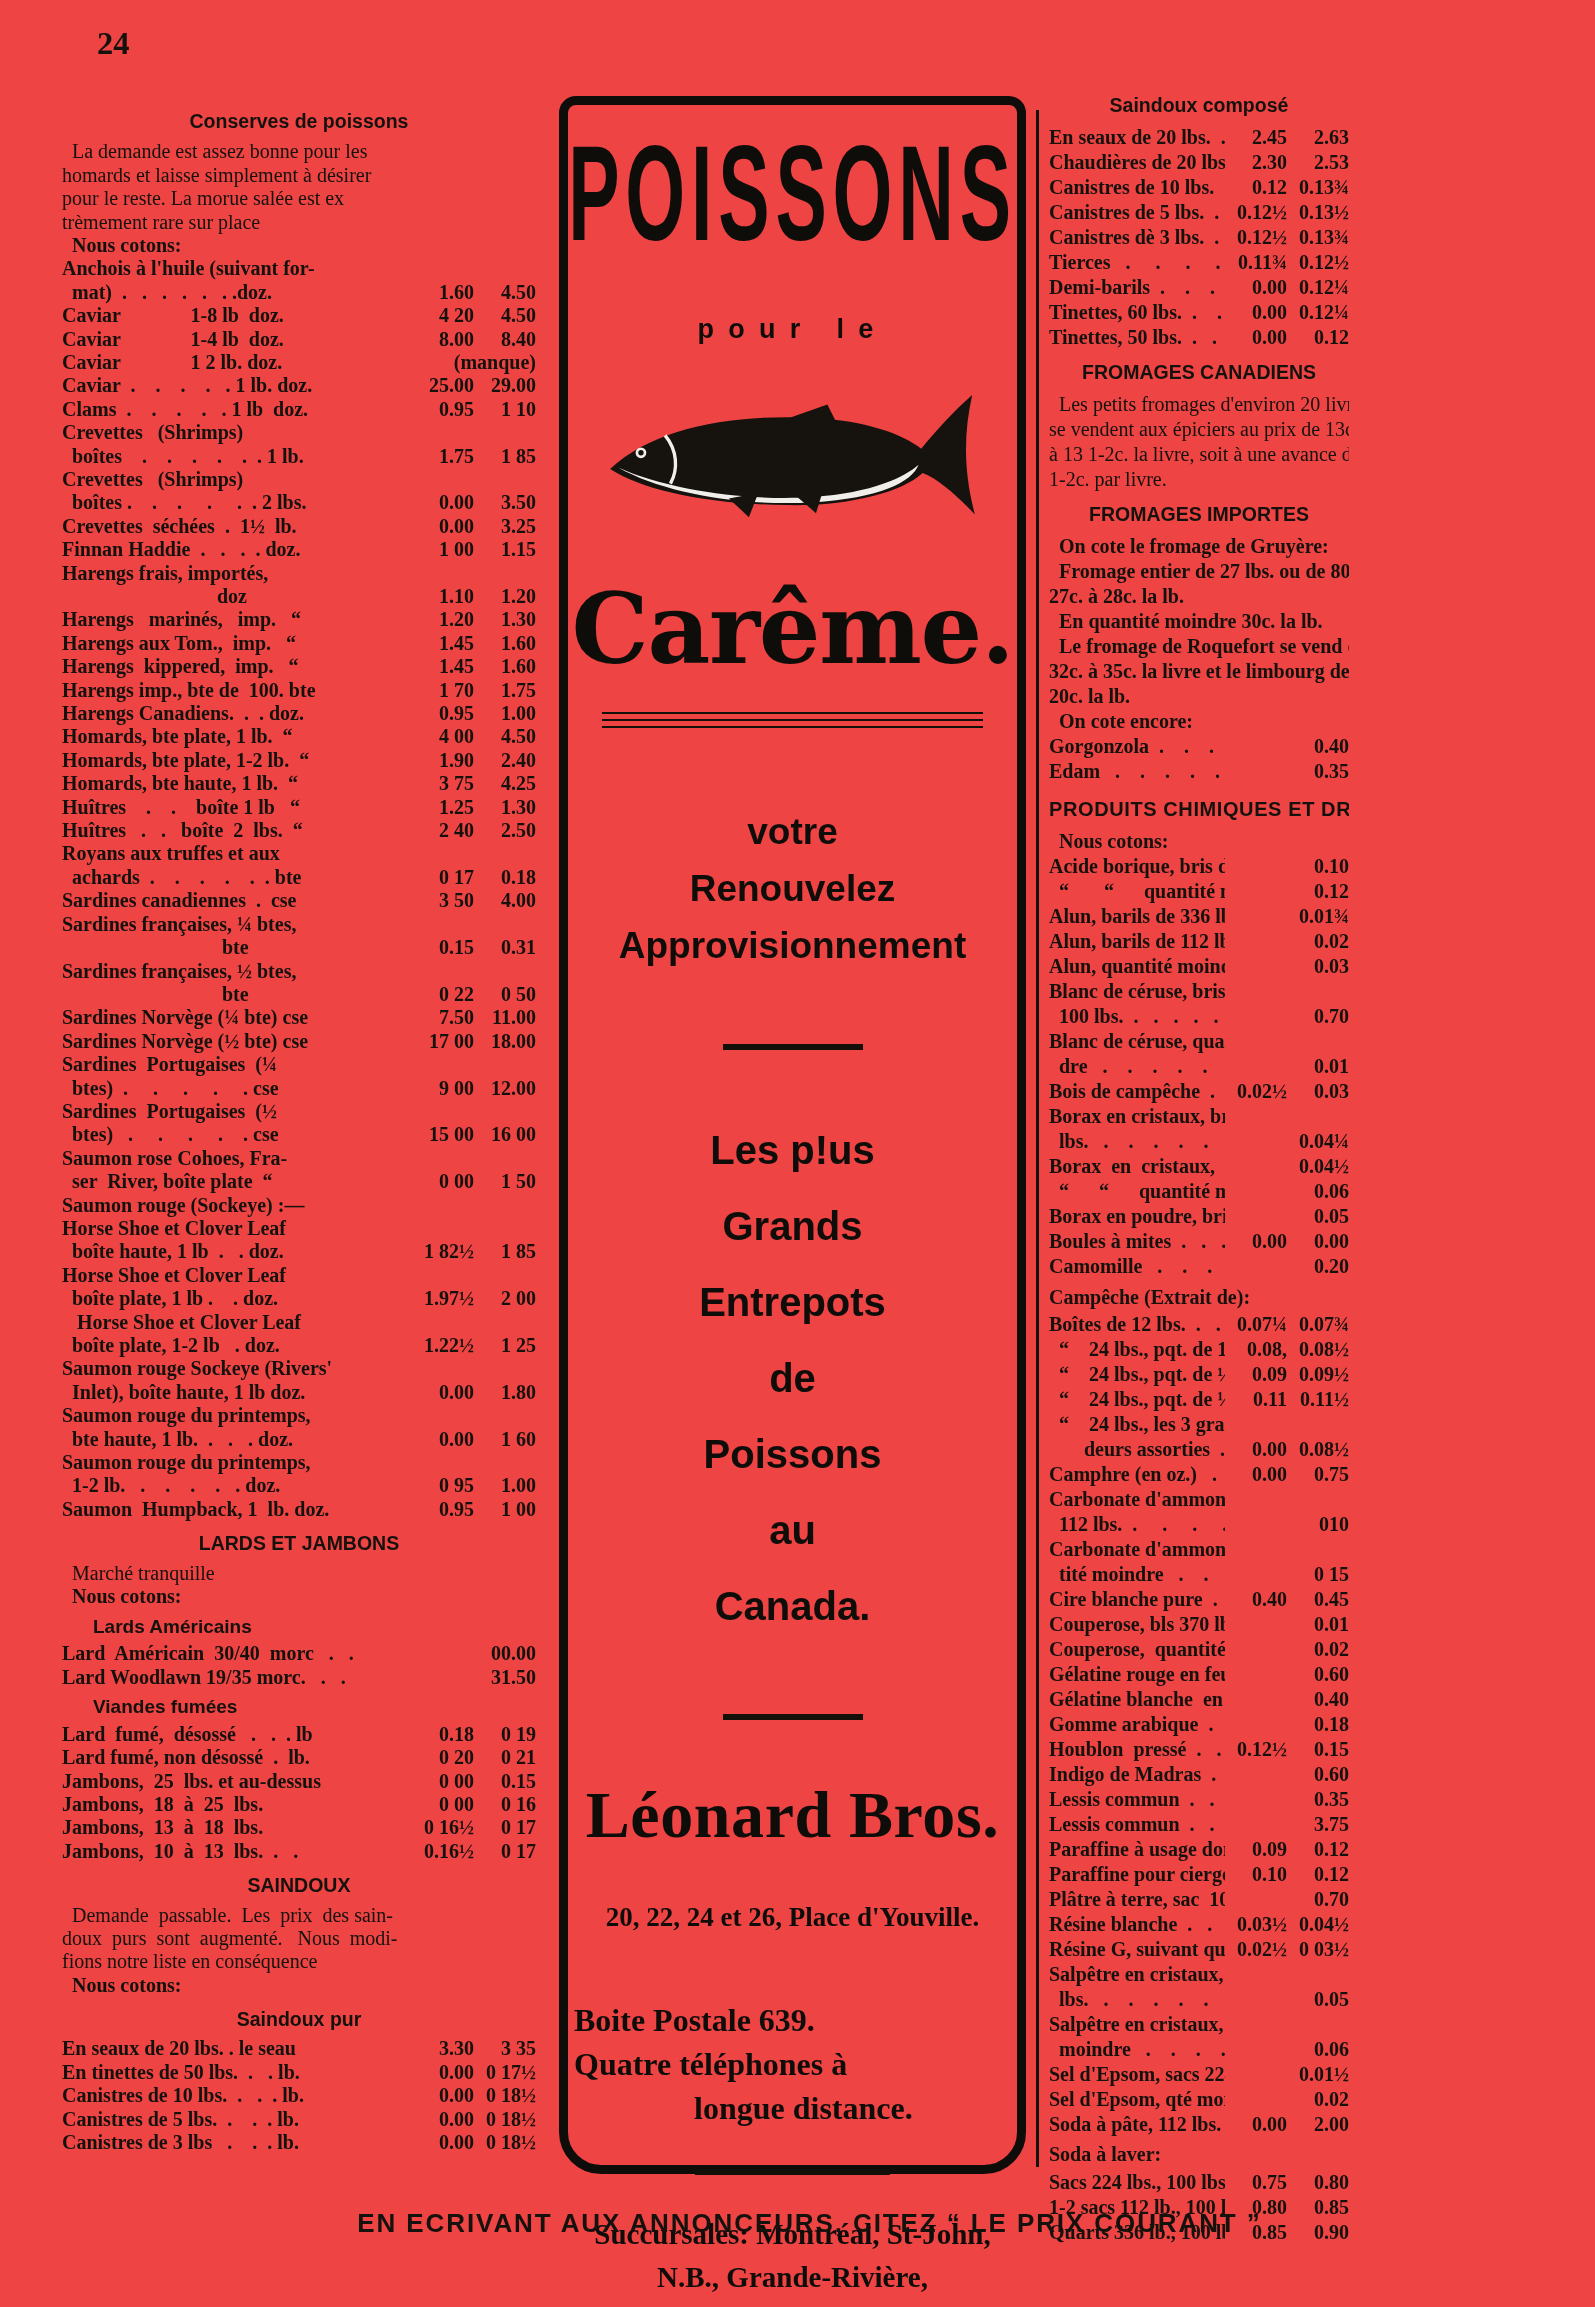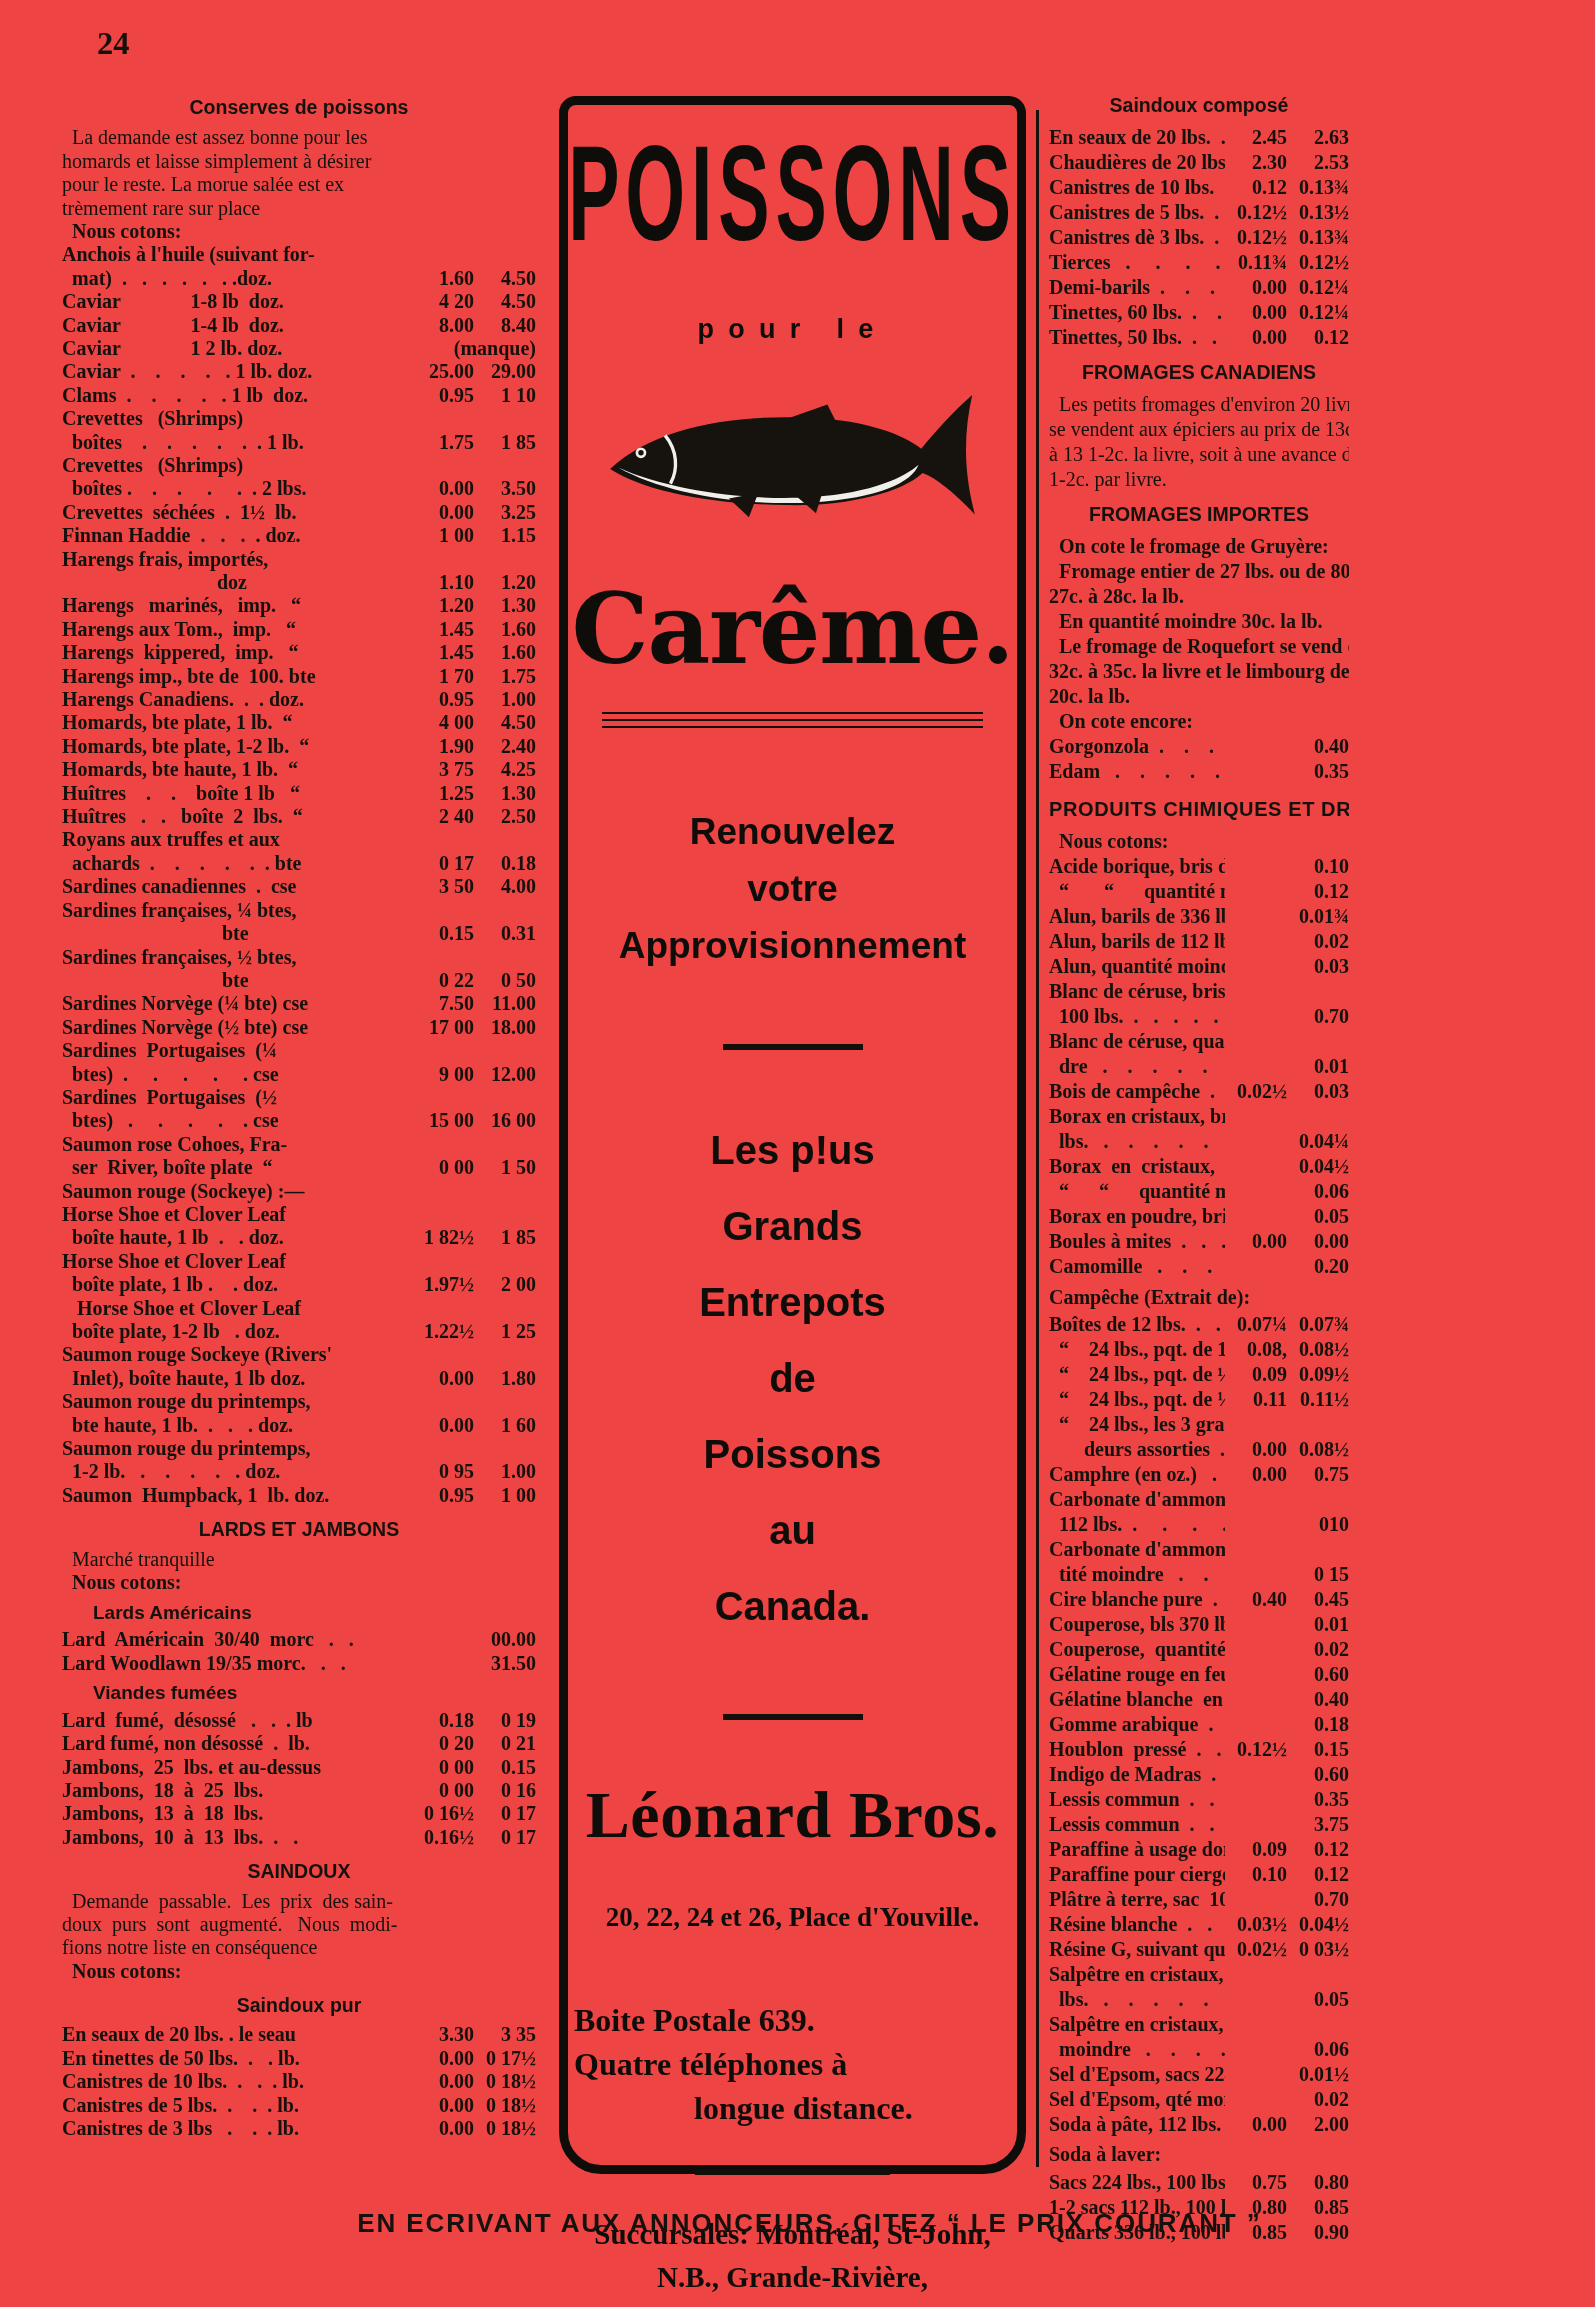--- a/index.html
+++ b/index.html
@@ -4,21 +4,21 @@
 <style>
   html,body{margin:0;padding:0;background:#dedbd4;}
   .page{position:relative;width:1595px;height:2307px;background:#ef4444;
         font-family:"Liberation Serif",serif;color:#15120e;overflow:hidden;}
 
   .pagenum{position:absolute;left:97px;top:25px;font-size:32.5px;font-weight:bold;}
   .masthead{position:absolute;left:0;top:26px;width:100%;text-align:center;
             font-size:30px;font-weight:bold;letter-spacing:5.8px;word-spacing:13px;}
 
   .col{position:absolute;}
-  .col-left{left:62px;top:86px;width:474px;font-size:20px;line-height:23.4px;}
+  .col-left{left:62px;top:100px;width:474px;font-size:20px;line-height:23.4px;}
   .col-right{left:1049px;top:83px;width:300px;font-size:20px;line-height:25px;}
 
   .ln{display:flex;align-items:baseline;min-width:0;}
   .ln .t{flex:1 1 auto;min-width:0;white-space:pre;overflow:hidden;font-weight:bold;}
   .ln .a,.ln .b{flex:0 0 auto;min-width:62px;text-align:right;white-space:pre;font-weight:bold;}
 
   .k-p .t,.k-pb .t{font-weight:normal;}
   .k-pb .t{font-weight:bold;}
   .k-h1 .t,.k-h2 .t,.k-h3 .t{font-family:"Liberation Sans",sans-serif;}
   .k-h1 .t{text-align:center;font-size:20px;letter-spacing:0.6px;}
@@ -495,22 +495,22 @@
       </svg>
     </div>
     <div class="ad-careme">Carême.</div>
     <div class="rule3">
         <i></i>
         <i></i>
         <i></i>
       </div>
     <div class="ad-renew">
 
-    <div class="ad-line">Renouvelez</div>
-        <div class="ad-line">votre</div>
+    <div class="ad-line">votre</div>
+        <div class="ad-line">Renouvelez</div>
         <div class="ad-line">Approvisionnement</div>
       </div>
     <div class="minirule"></div>
     <div class="ad-slogan">
 
     <div class="ad-line">Les p!us</div>
         <div class="ad-line">Grands</div>
         <div class="ad-line">Entrepots</div>
         <div class="ad-line">de</div>
         <div class="ad-line">Poissons</div>

